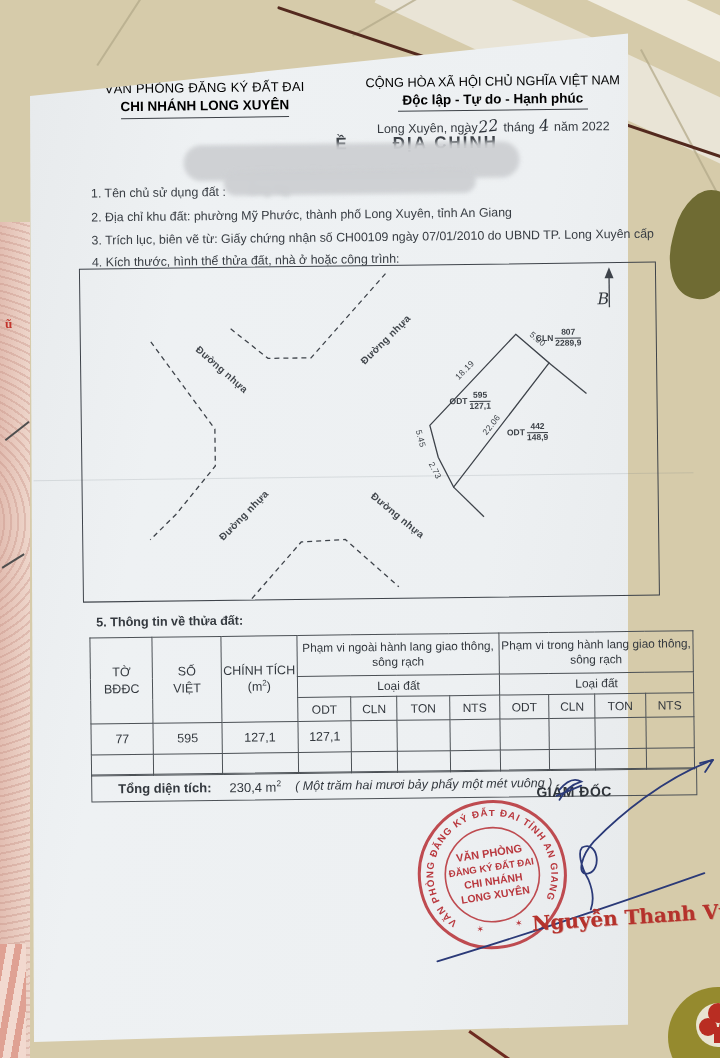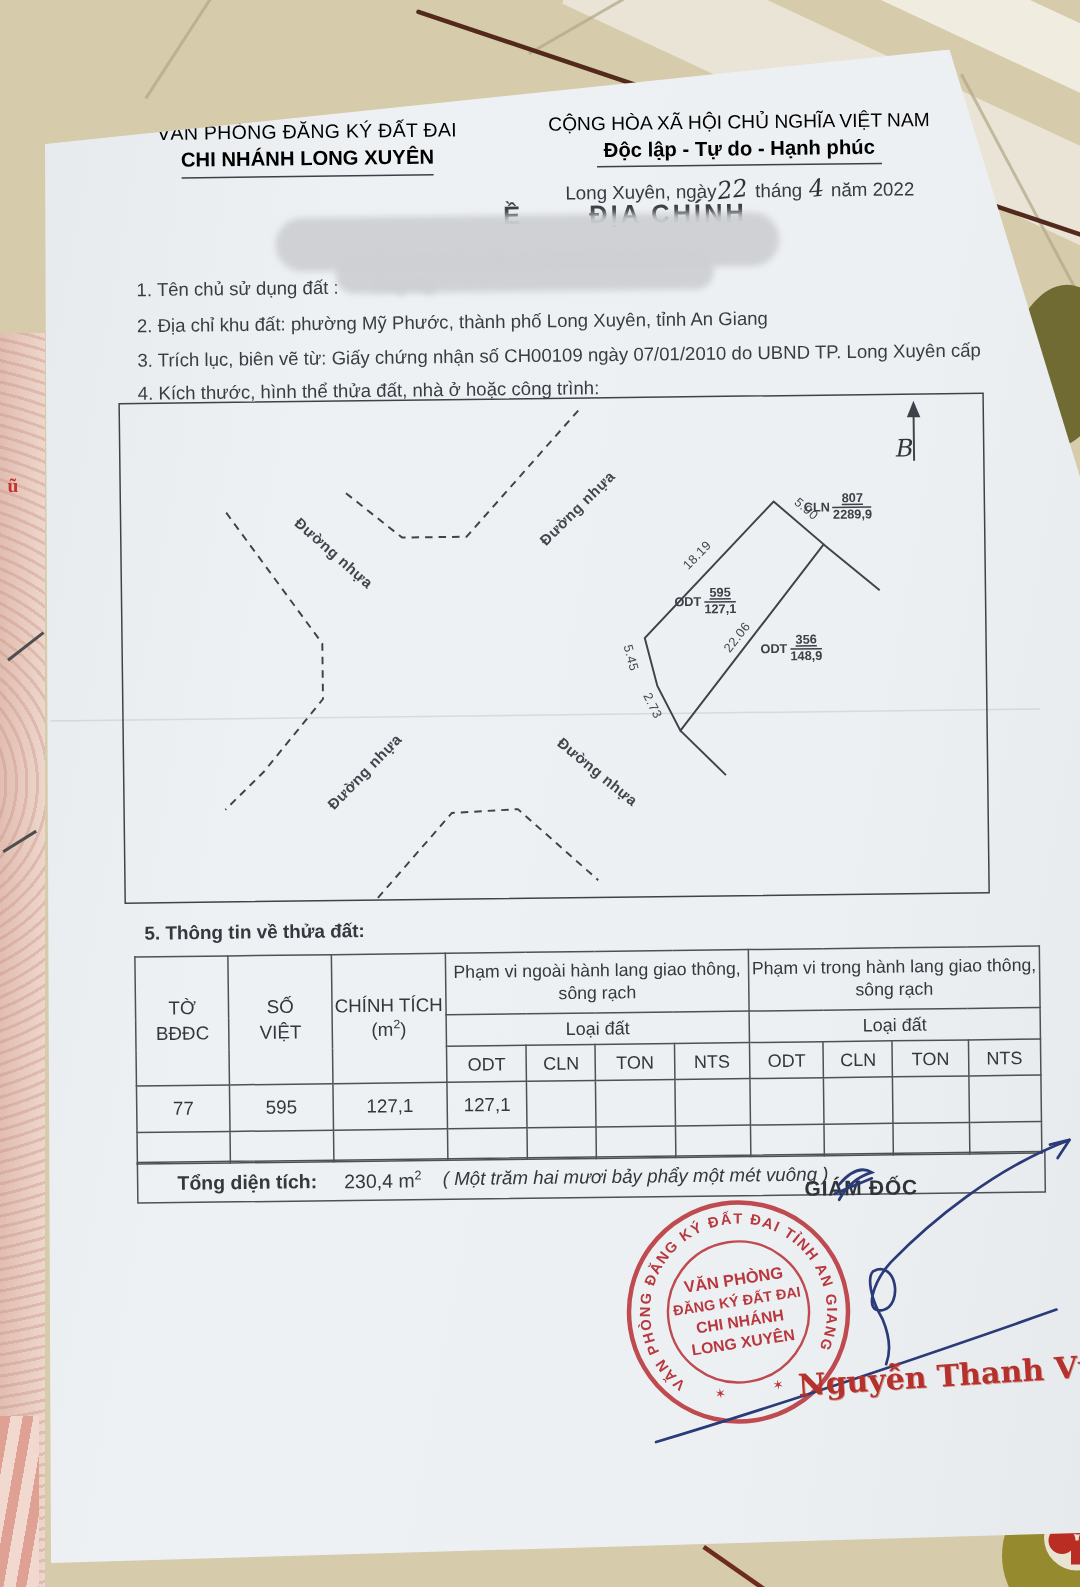--- a/index.html
+++ b/index.html
@@ -21,21 +21,21 @@
     background:
       repeating-radial-gradient(circle at -60px 300px, rgba(196,142,130,.35) 0 2px, rgba(0,0,0,0) 2px 7px),
       linear-gradient(90deg,#e2bdb1,#eed6cb);}
   .pinkstripes{left:0;top:944px;width:26px;height:114px;
     background:repeating-linear-gradient(100deg,#dfa193 0 7px,#f2d9cf 7px 15px);}
   .pinkline{background:#4e4e4e;height:1.5px;}
   .pl1{left:2px;top:430px;width:30px;transform:rotate(-38deg);}
   .pl2{left:0;top:560px;width:26px;transform:rotate(-32deg);}
   .underglyph{left:5px;top:316px;font-size:13px;font-weight:bold;color:#c2342c;font-family:"Liberation Serif",serif;}
   
-  .paper{left:0;top:0;width:720px;height:1058px;
+  .paper{left:0;top:0;width:628px;height:1058px;
     clip-path:polygon(30px 96px,633px 33px,720px 318px,720px 1022px,34px 1042px);
     background:linear-gradient(100deg,#e6e9eb,#eef1f3 28%,#edf0f2 72%,#e7eaec);}
   .tilt{position:absolute;inset:0;transform:rotate(-0.7deg);transform-origin:380px 520px;}
   .crease{left:34px;top:476px;width:660px;height:1px;background:rgba(110,120,130,.18);}
   .t{position:absolute;white-space:nowrap;color:#34393f;}
   
   .h-left{left:85px;top:78px;width:250px;text-align:center;}
   .h-left .l1{font-size:13px;letter-spacing:.2px;}
   .h-left .l2{font-size:13.5px;font-weight:bold;margin-top:3px;}
   .h-left .rule{width:168px;height:1.4px;background:#3c4147;margin:4px auto 0;}
@@ -56,21 +56,21 @@
   .item{font-size:12.4px;color:#383d43;}
   .i1{left:95px;top:183px;} .i2{left:95px;top:207px;} .i3{left:95px;top:230px;} .i4{left:95px;top:252px;}
   .i5{left:95px;top:612px;font-weight:bold;font-size:12.6px;}
   
   .dbox{left:82px;top:265px;width:575px;height:332px;border:1.4px solid #3e434a;}
   .dlabel{position:absolute;font-size:8.5px;color:#41464c;letter-spacing:.3px;white-space:nowrap;}
   .road{position:absolute;font-size:10px;font-weight:bold;color:#41464c;white-space:nowrap;letter-spacing:.4px;}
   .north-b{position:absolute;left:517px;top:26px;font-family:"DejaVu Serif",serif;font-style:italic;font-size:16px;color:#30353b;}
   .frac{position:absolute;display:flex;align-items:center;gap:2px;font-size:8.5px;font-weight:bold;color:#3c4147;}
   .frac .stack{text-align:center;line-height:1.15;}
-  .frac .num{border-bottom:1px solid #3c4147;padding:0 1px;display:block;text-decoration:underline;}
+  .frac .num{border-bottom:1px solid #3c4147;padding:0 1px;display:block;}
   
   .tblwrap{left:88px;top:634px;}
   table.tb{border-collapse:collapse;table-layout:fixed;width:604px;font-family:"Liberation Sans",sans-serif;}
   table.tb td,table.tb th{border:1px solid #4c5156;padding:0;text-align:center;vertical-align:middle;font-weight:normal;color:#33383e;}
   .ghead{font-size:11.8px;line-height:1.3;height:40px;padding:2px 4px;}
   .lhead{font-size:12.5px;line-height:1.35;}
   .loaidat{font-size:12px;height:20px;}
   .code{font-size:12px;height:23px;}
   .drow td{height:30px;font-size:12.5px;}
   .erow td{height:20px;}
@@ -174,21 +174,21 @@
         <div class="dlabel" style="left:398px;top:155px;transform:rotate(-51deg);">22.06</div>
         <div class="dlabel" style="left:330px;top:168px;transform:rotate(76deg);">5.45</div>
         <div class="dlabel" style="left:344px;top:200px;transform:rotate(64deg);">2.73</div>
 
         <div class="frac" style="left:368px;top:126px;">
           <span>ODT</span>
           <span class="stack"><span class="num">595</span><span>127,1</span></span>
         </div>
         <div class="frac" style="left:425px;top:158px;">
           <span>ODT</span>
-          <span class="stack"><span class="num">356</span><span>148,9</span></span>
+          <span class="stack"><span class="num">442</span><span>148,9</span></span>
         </div>
         <div class="frac" style="left:455px;top:64px;">
           <span>CLN</span>
           <span class="stack"><span class="num">807</span><span>2289,9</span></span>
         </div>
       </div>
 
       <div class="abs t i5">5. Thông tin về thửa đất:</div>
 
       <div class="abs tblwrap">

